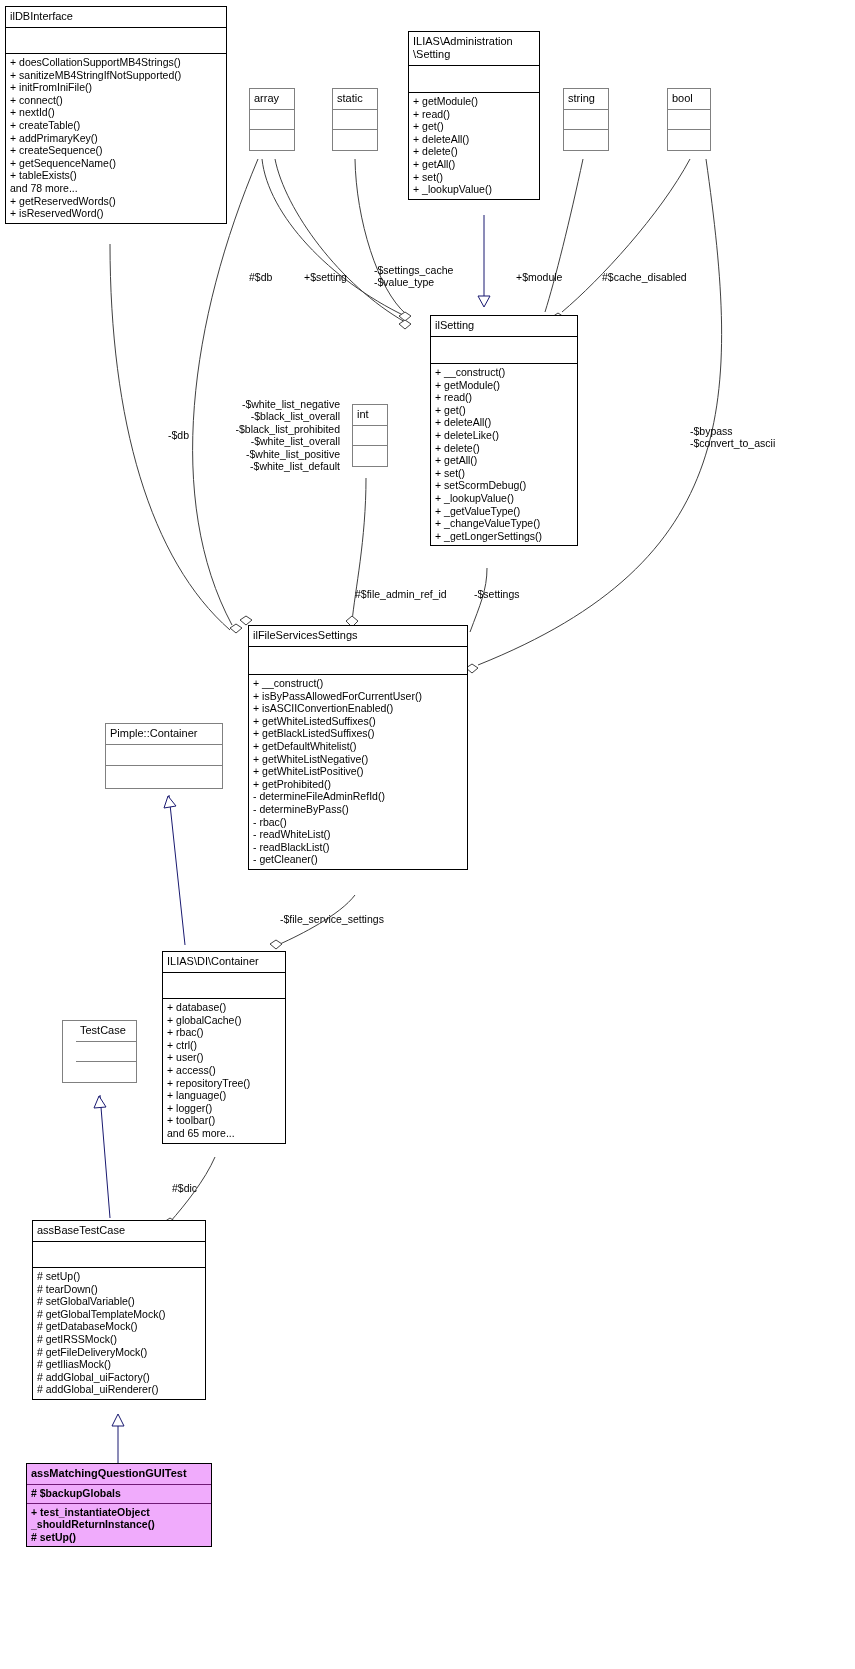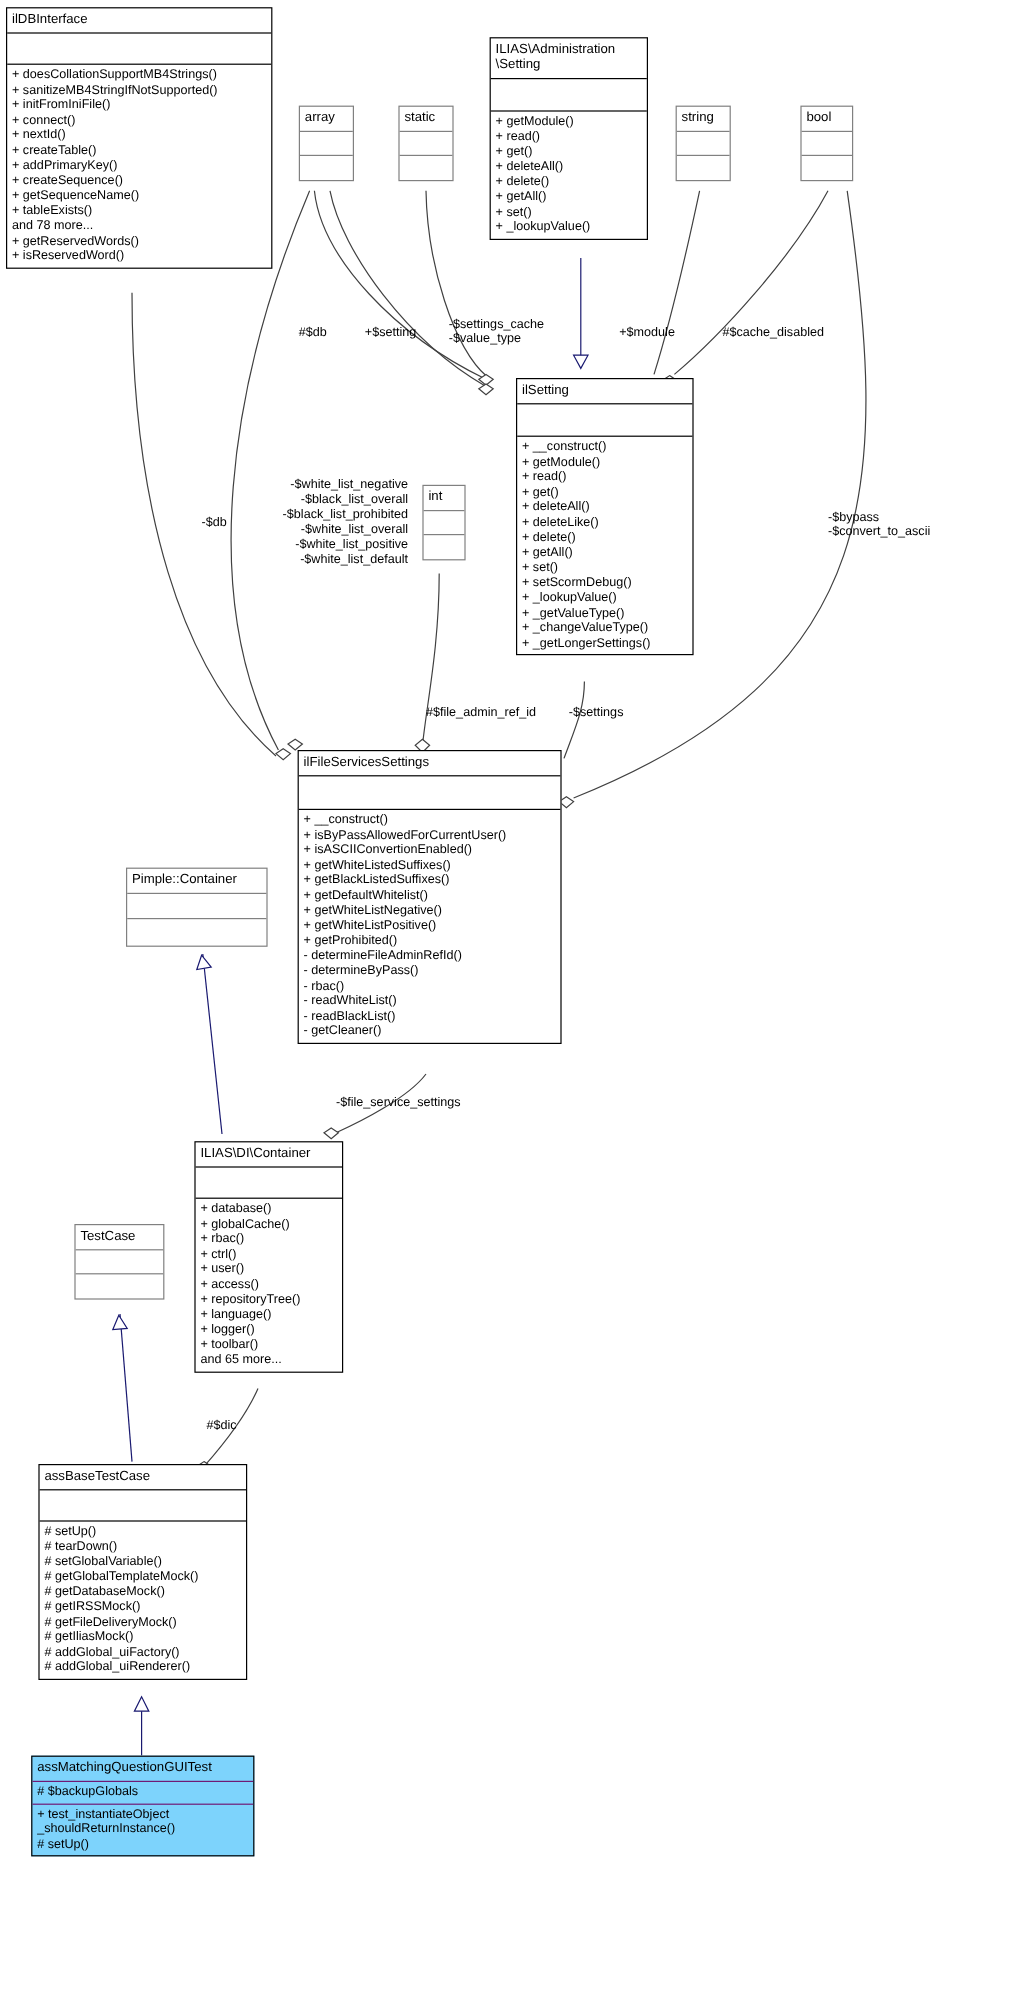--- a/index.html
+++ b/index.html
@@ -25,21 +25,21 @@
     padding:3px 4px 4px 4px;
     font-size:11px;
     white-space:pre-line;
     line-height:13px;
   }
   .uml .sep{border-top:1px solid #000000;}
   .uml.thin .sep{border-top:1px solid #808080;}
   .uml .attrs{padding:2px 4px;min-height:13px;}
   .uml .ops{padding:2px 4px 3px 4px;}
   .uml .row{white-space:pre;}
-  .uml.highlight{background:#7dd3fc;border:1px solid #000;}
+  .uml.highlight{background:#f0abfc;border:1px solid #000;font-weight:bold;}
   .uml.highlight .sep{border-top:1px solid #701a75;}
 
   .edge-label{
     position:absolute;
     font-size:10.5px;
     line-height:12.4px;
     white-space:pre;
     color:#000;
     background:transparent;
   }
@@ -237,21 +237,21 @@
         <div class="row">+ user()</div>
         <div class="row">+ access()</div>
         <div class="row">+ repositoryTree()</div>
         <div class="row">+ language()</div>
         <div class="row">+ logger()</div>
         <div class="row">+ toolbar()</div>
         <div class="row">and 65 more...</div>
       </div>
   </div>
 
-  <div class="uml thin" style="left:62px; top:1020px; width:75px;">
+  <div class="uml thin" style="left:62px; top:1020px; width:75px;padding-left:13px;">
     <div class="title">TestCase</div>
     <div class="sep attrs" style="height:15px;"></div>
     <div class="sep attrs" style="height:16px;"></div>
   </div>
 
   <div class="uml" style="left:32px; top:1220px; width:174px;">
     <div class="title">assBaseTestCase</div>
     <div class="sep attrs" style="height:21px;"></div>
     <div class="sep ops">
         <div class="row"># setUp()</div>

